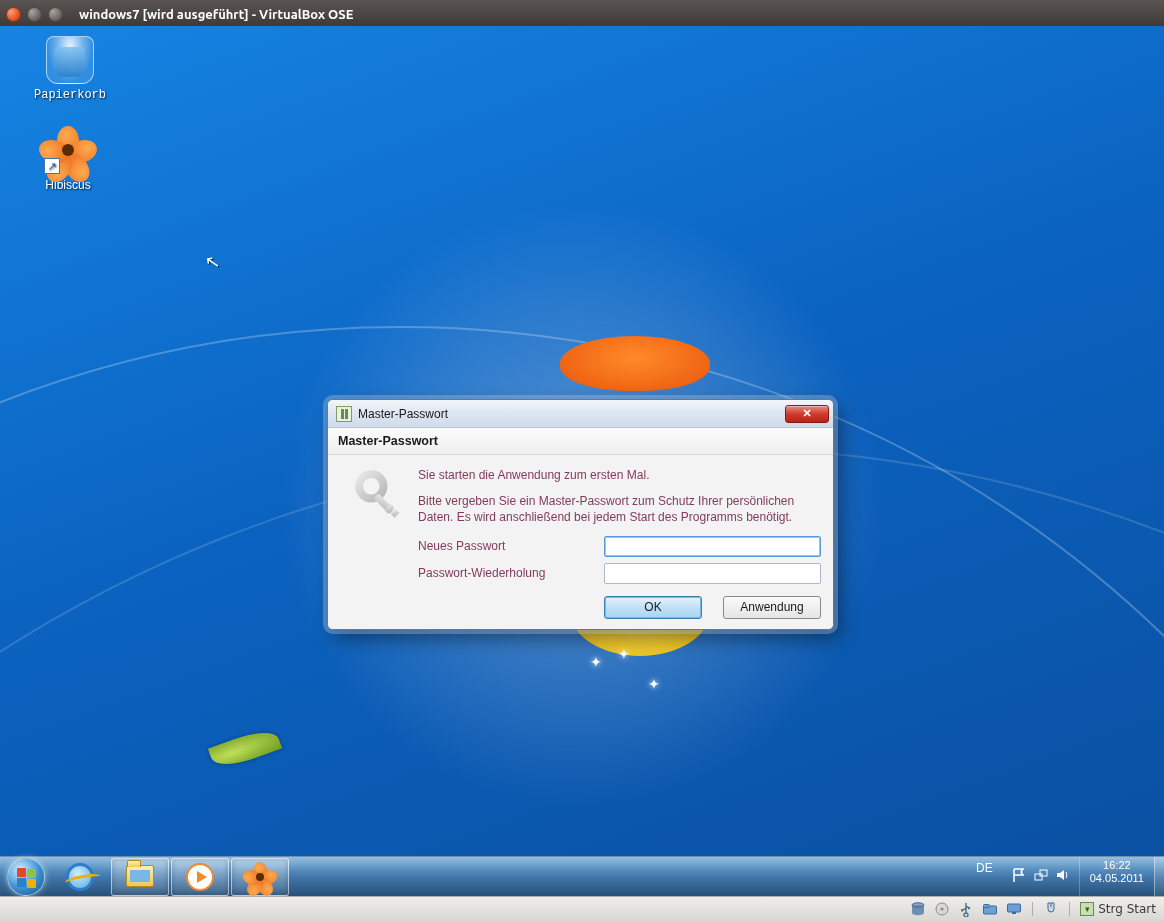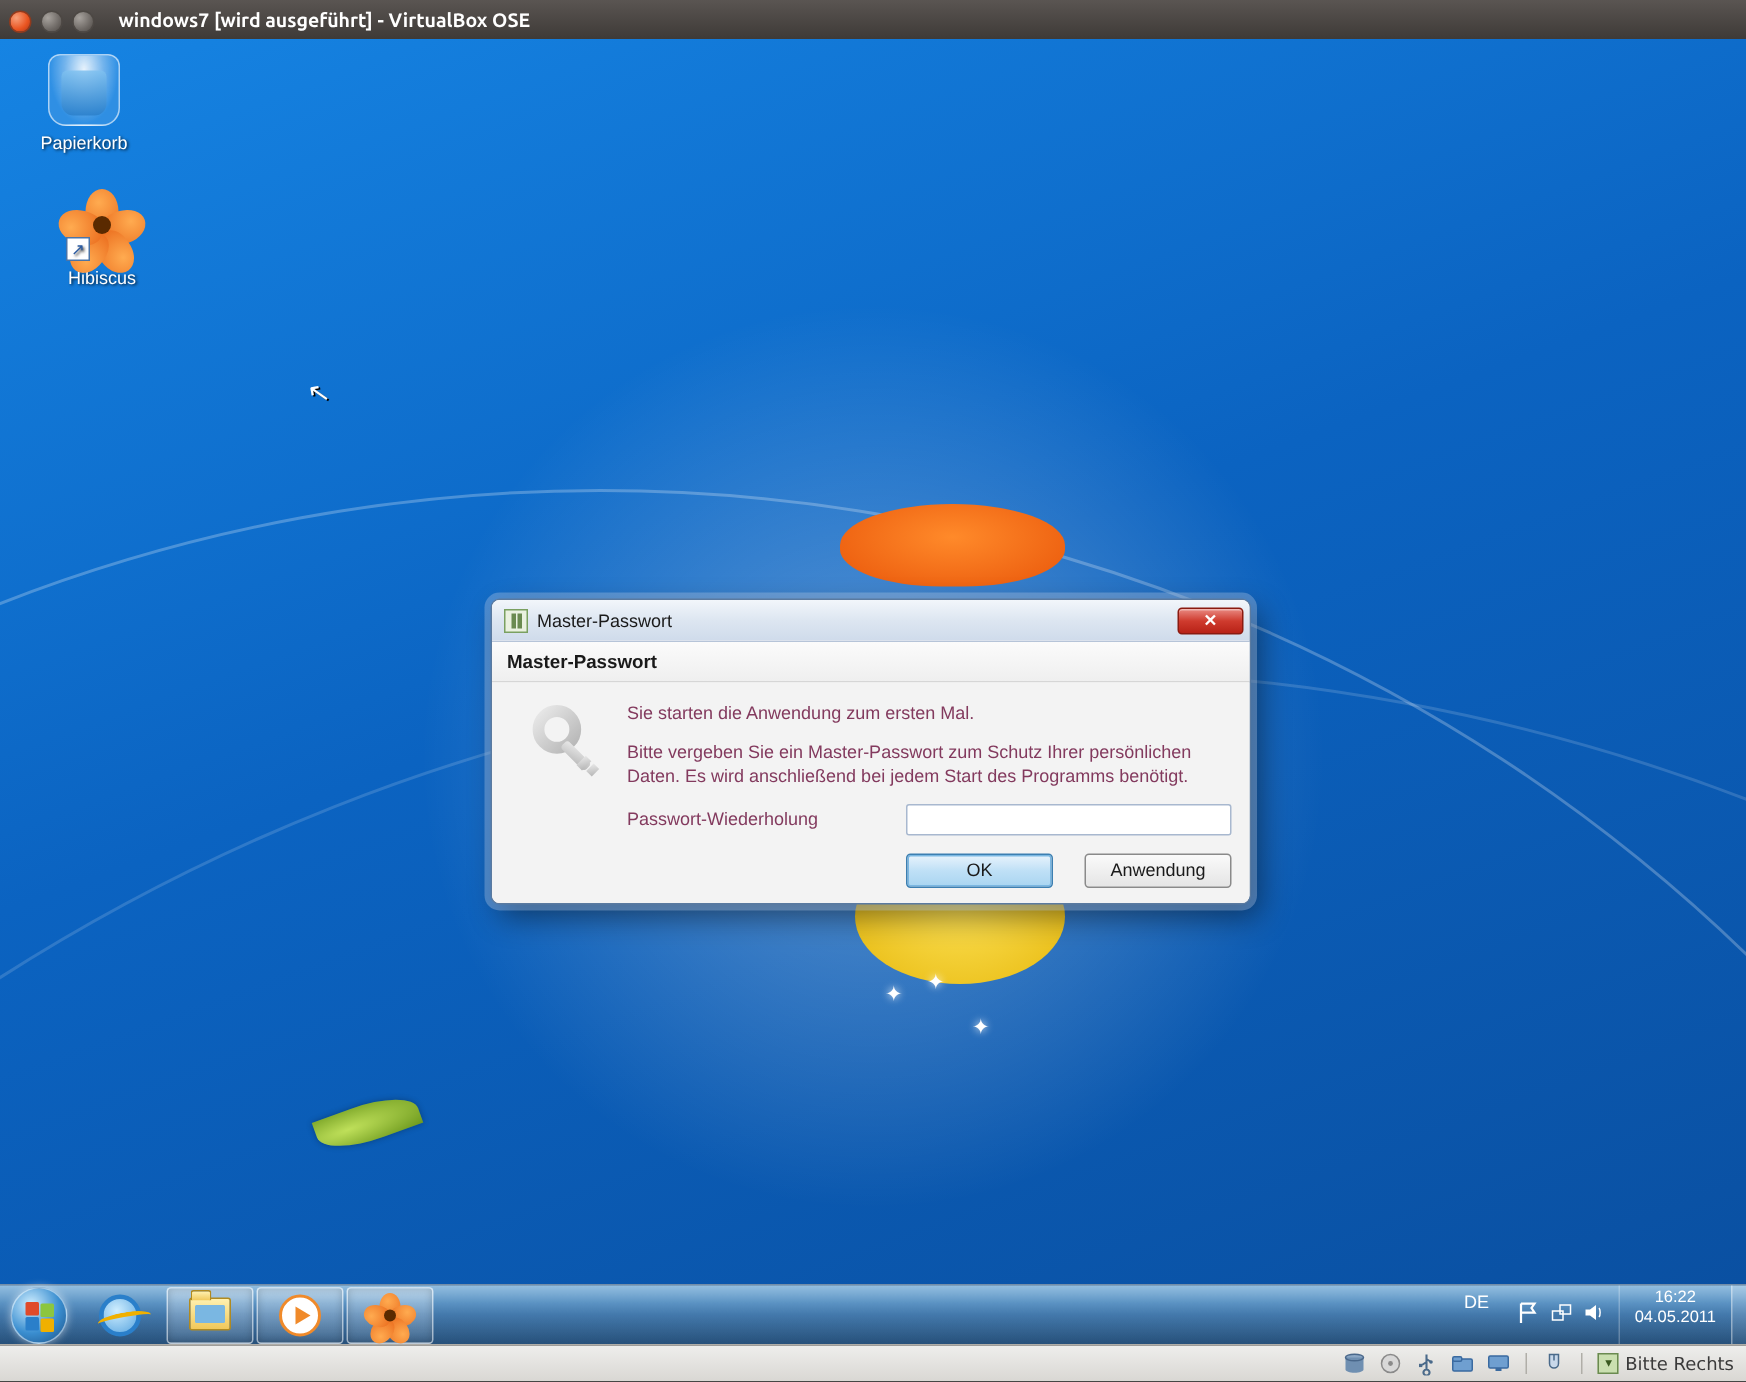--- a/index.html
+++ b/index.html
@@ -368,21 +368,21 @@
     <div class="swoosh2"></div>
     <div class="leaf"></div>
     <div class="logo-blob">
       <div class="o"></div>
         <div class="y"></div>
     </div>
     <div class="sparkle a">✦</div>
     <div class="sparkle b">✦</div>
     <div class="sparkle c">✦</div>
 
-    <div class="desk-icon" style="left:18px; top:10px;">
+    <div class="desk-icon" style="left:32px; top:10px;font-family:Liberation Mono, monospace;">
       <div class="icon-box recycle-bin"></div>
       <div>Papierkorb</div>
     </div>
     <div class="desk-icon" style="left:30px; top:100px;">
       <div class="icon-box hibiscus-ico">
         <div class="petal p1"></div>
           <div class="petal p2"></div>
           <div class="petal p3"></div>
           <div class="petal p4"></div>
           <div class="petal p5"></div>
@@ -415,20 +415,24 @@
             </defs>
             <circle cx="22" cy="22" r="14" fill="none" stroke="url(#kg)" stroke-width="9"></circle>
             <rect x="30" y="30" width="26" height="8" rx="3" fill="url(#kg)" transform="rotate(45 30 30)"></rect>
             <rect x="44" y="42" width="6" height="10" fill="url(#kg)" transform="rotate(45 44 42)"></rect>
             <rect x="50" y="48" width="6" height="8" fill="url(#kg)" transform="rotate(45 50 48)"></rect>
           </svg>
         </div>
         <div class="dlg-content">
           <p>Sie starten die Anwendung zum ersten Mal.</p>
           <p>Bitte vergeben Sie ein Master-Passwort zum Schutz Ihrer persönlichen Daten. Es wird anschließend bei jedem Start des Programms benötigt.</p>
+          <div class="form-row">
+            <label>Neues Passwort</label>
+            <input type="password" class="focus" value="" style="">
+          </div>
           <div class="form-row">
             <label>Passwort-Wiederholung</label>
             <input type="password" value="" style="">
           </div>
           <div class="dlg-buttons">
             <div class="win-btn primary">
               <span>OK</span>
             </div>
             <div class="win-btn">
               <span>Anwendung</span>
@@ -542,15 +546,15 @@
   <div class="sep"></div>
   <span class="ic">
     <svg viewBox="0 0 16 16">
         <path d="M5 2h6v6a3 3 0 0 1-6 0z" fill="#c8d8ea" stroke="#4a6a8a"></path>
         <line x1="8" y1="2" x2="8" y2="6" stroke="#4a6a8a"></line>
       </svg>
   </span>
   <div class="sep"></div>
   <div class="hostkey">
     <span class="kbd-sq">▾</span>
-    <span>Bitte Rechts</span>
+    <span>Strg Start</span>
   </div>
 </div>
 
 </body></html>

